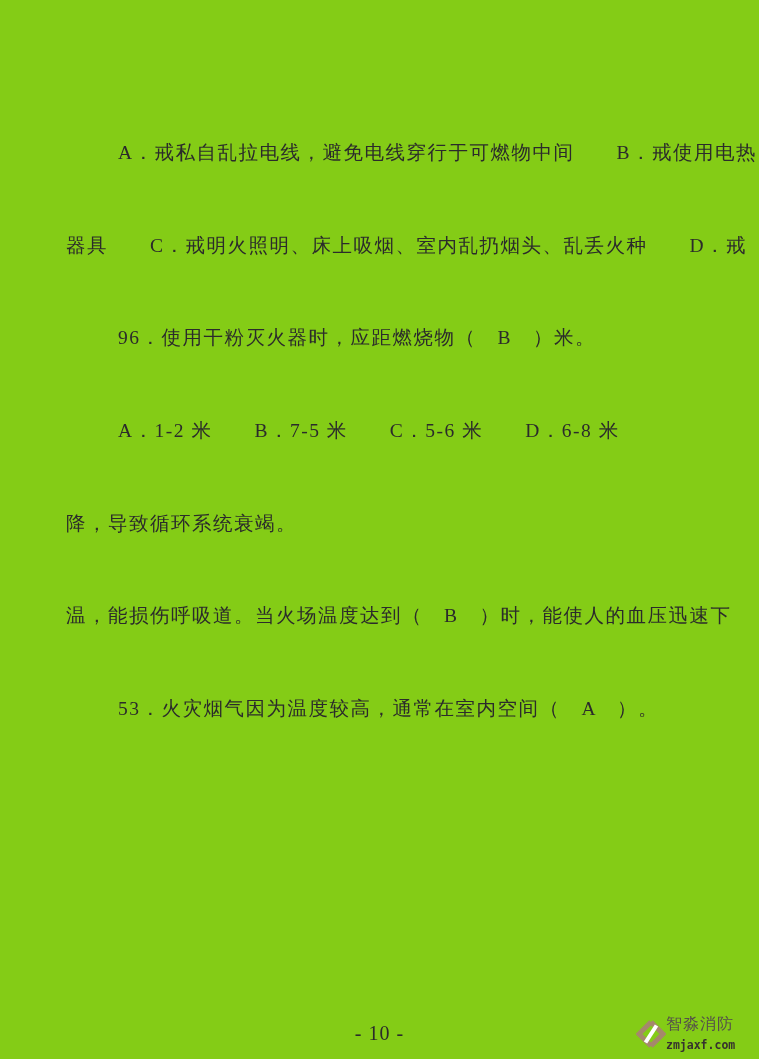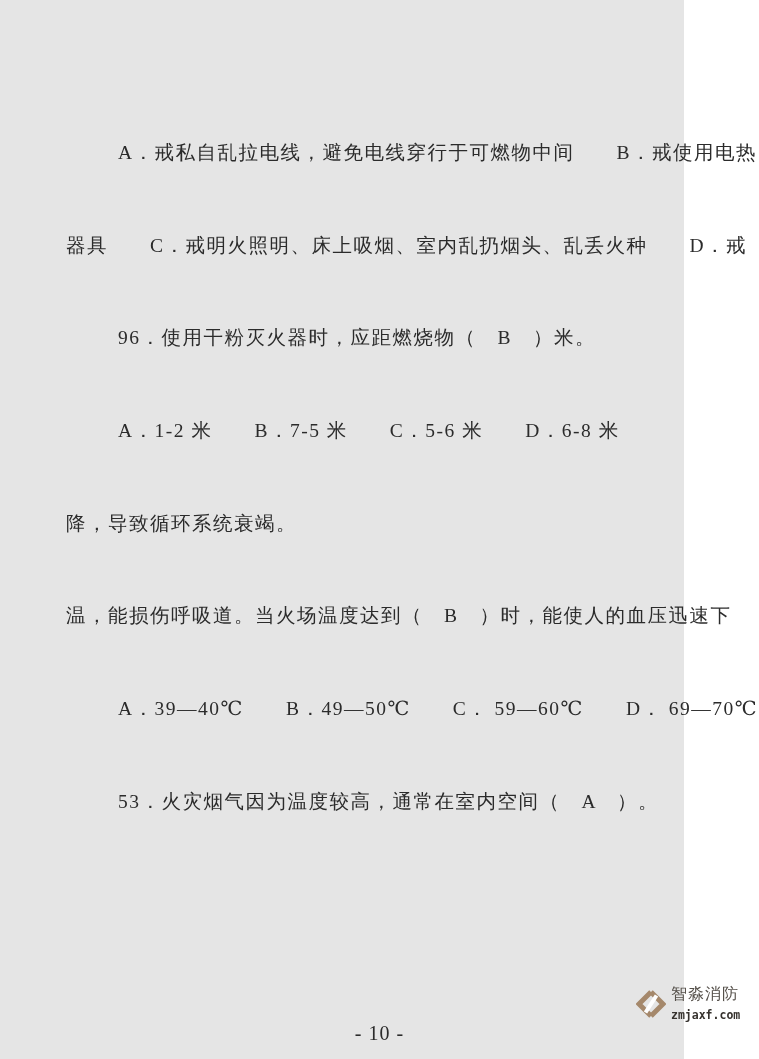--- a/index.html
+++ b/index.html
@@ -6,23 +6,23 @@
     margin: 0;
     padding: 0;
     width: 759px;
     height: 1059px;
     background: #ffffff;
     overflow: hidden;
     font-family: "Liberation Serif", "DejaVu Serif", serif;
   }
   .page {
     position: relative;
-    width: 684px;
+    width: 759px;
     height: 1059px;
-    background: #e5e5e5;
+    background: #84cc16;
   }
   .content {
     position: absolute;
     left: 66px;
     top: 76px;
     width: 634px;
     font-size: 19.5px;
     line-height: 30.9px;
     letter-spacing: 1.5px;
     color: #2b2b2b;
@@ -36,24 +36,23 @@
     left: 0;
     width: 759px;
     text-align: center;
     font-size: 20px;
     letter-spacing: 1px;
     color: #2b2b2b;
   }
   .brand {
     position: absolute;
     left: 636px;
-    top: 986px;
+    top: 1016px;
     display: flex;
     align-items: center;
-    gap: 5px;
   }
   .brand-icon { width: 30px; height: 30px; }
   .brand-text { display: flex; flex-direction: column; line-height: 1; }
   .brand-name {
     font-size: 16px;
     color: #55504a;
     letter-spacing: 1px;
     font-family: "Liberation Sans", "DejaVu Sans", sans-serif;
   }
   .brand-domain {
@@ -69,21 +68,20 @@
 
 <div class="page">
 
   <div class="content">
     <div class="line indent">A．戒私自乱拉电线，避免电线穿行于可燃物中间　　B．戒使用电热</div>
     <div class="line">器具　　C．戒明火照明、床上吸烟、室内乱扔烟头、乱丢火种　　D．戒</div>
     <div class="line indent">96．使用干粉灭火器时，应距燃烧物（　B　）米。</div>
     <div class="line indent">A．1-2 米　　B．7-5 米　　C．5-6 米　　D．6-8 米</div>
     <div class="line">降，导致循环系统衰竭。</div>
     <div class="line">温，能损伤呼吸道。当火场温度达到（　B　）时，能使人的血压迅速下</div>
-    <div class="line indent">A．39—40℃　　B．49—50℃　　C． 59—60℃　　D． 69—70℃</div>
     <div class="line indent">53．火灾烟气因为温度较高，通常在室内空间（　A　）。</div>
     
     
     
     
     
     
     
     
     

